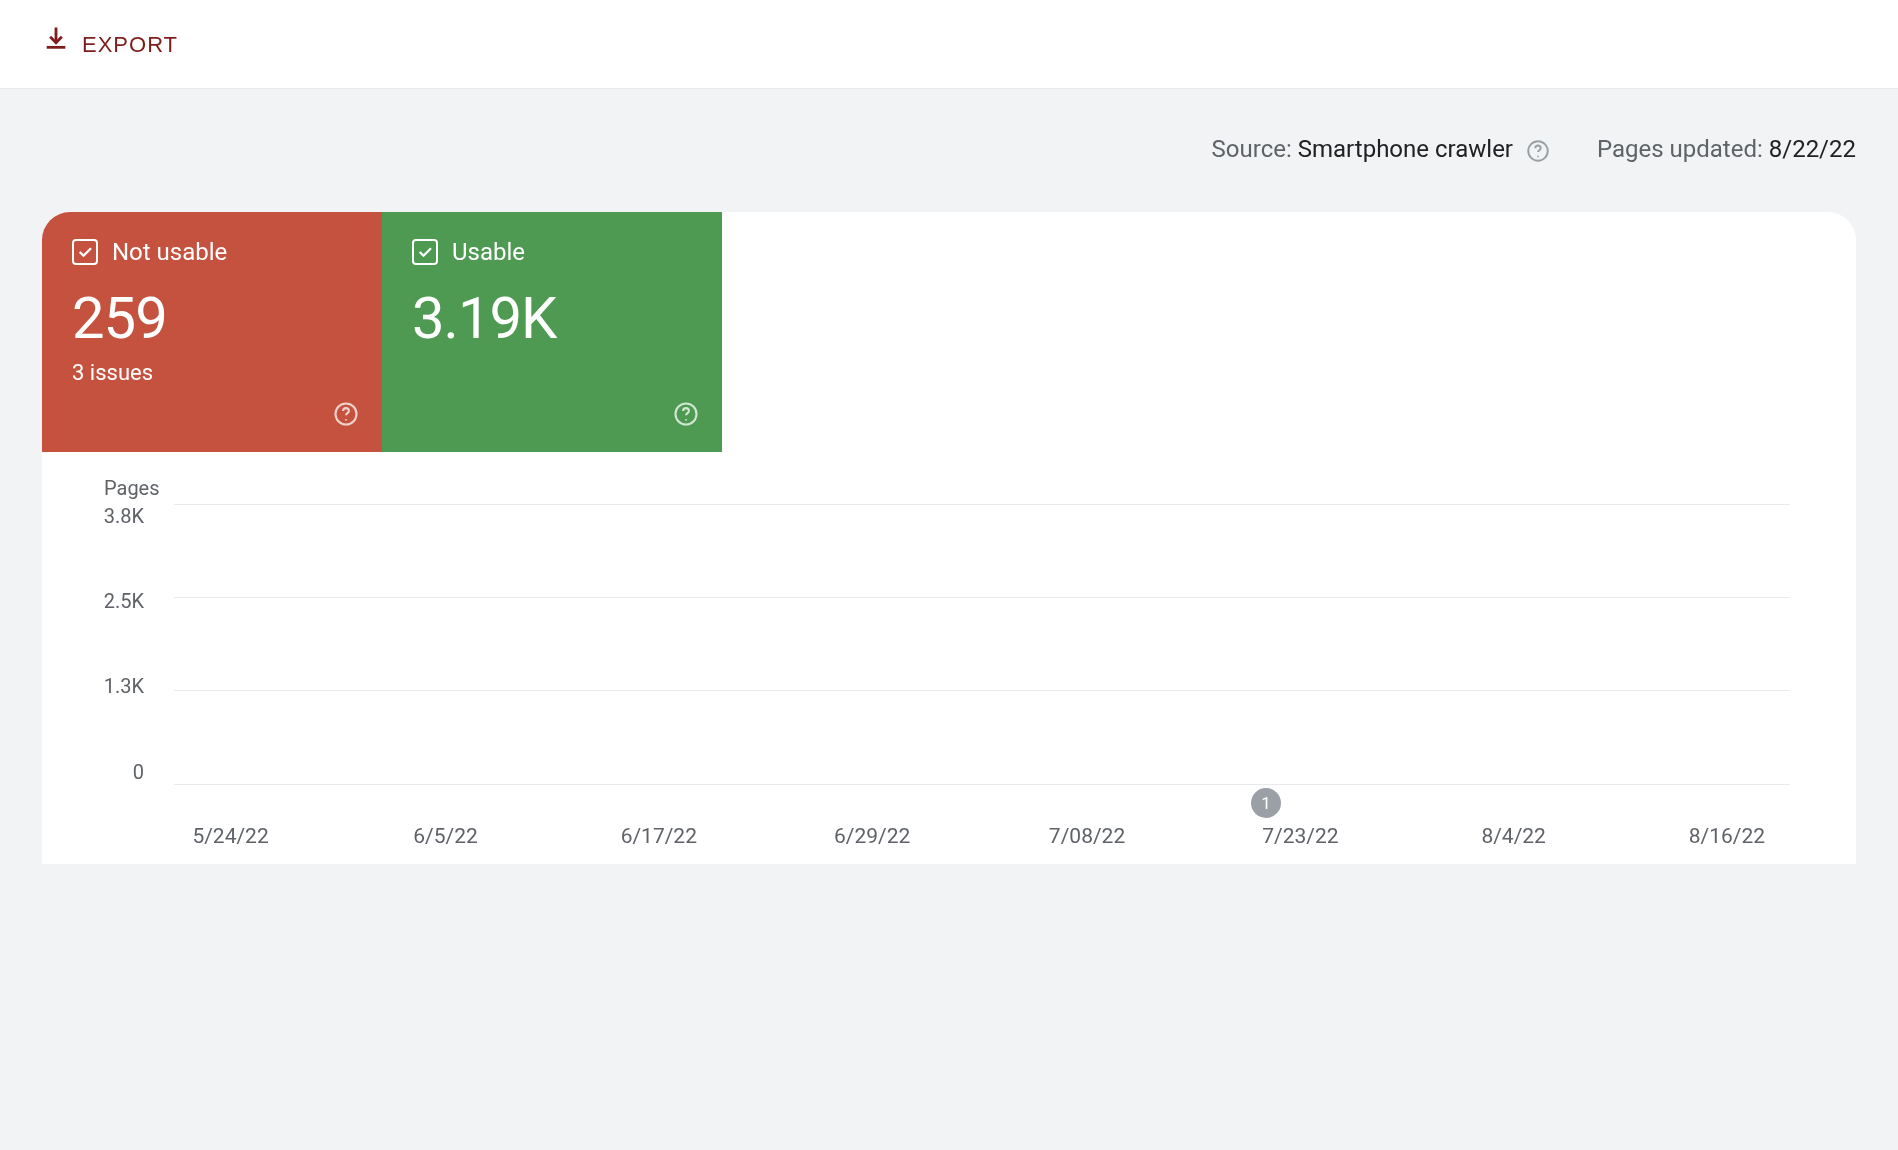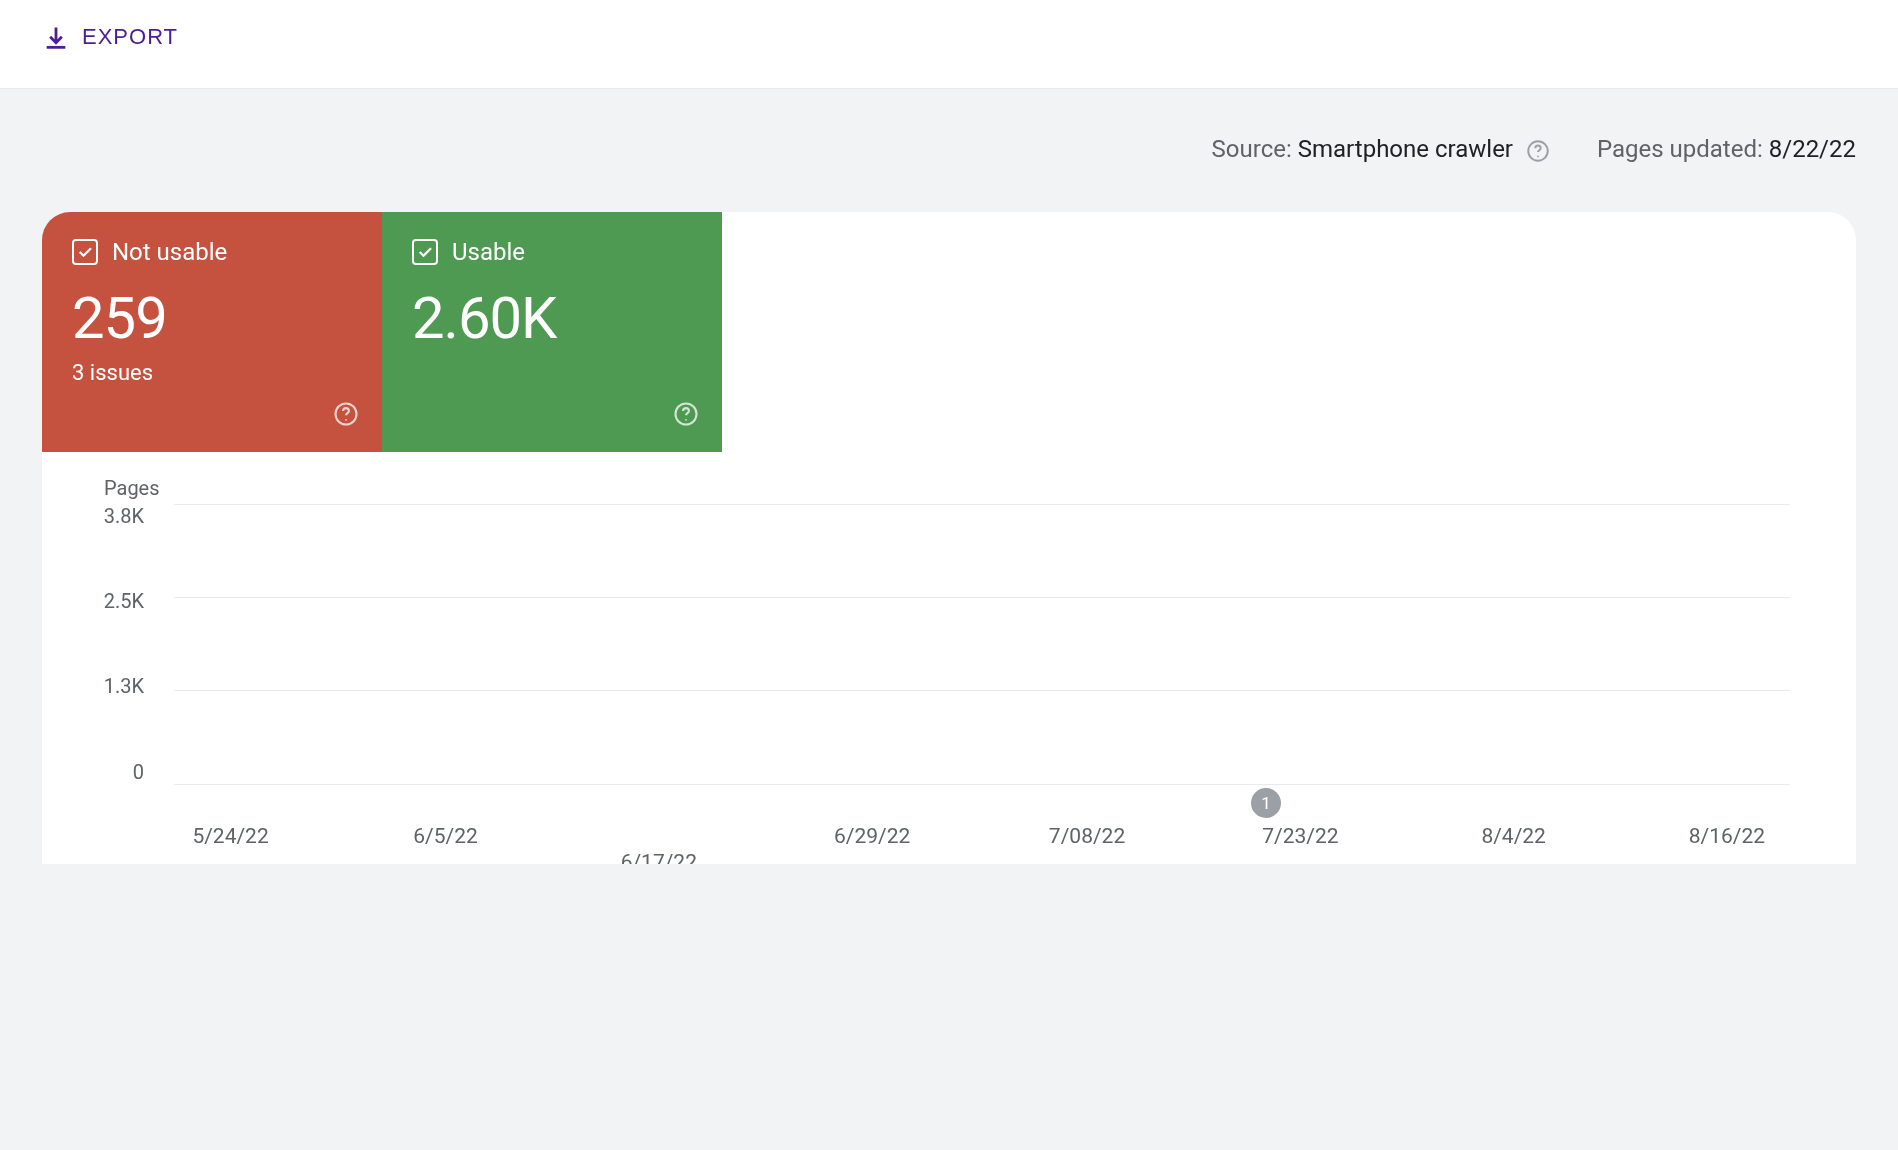--- a/index.html
+++ b/index.html
@@ -17,26 +17,26 @@
     background: #fff;
     border-bottom: 1px solid #e8eaed;
   }
   .page-title {
     font-size: 36px;
     font-weight: 400;
     color: #202124;
   }
   .export-btn {
     display: inline-flex;
-    align-items: flex-start;
+    align-items: flex-end;
     gap: 12px;
     font-size: 22px;
     font-weight: 500;
     letter-spacing: 1px;
-    color: #4c1d95;
+    color: #7f1d1d;
     background: none;
     border: none;
     cursor: pointer;
   }
   .export-btn svg { width: 28px; height: 28px; }
   .meta-row {
     display: flex;
     justify-content: flex-end;
     align-items: center;
     gap: 46px;
@@ -250,21 +250,21 @@
 
     <div class="tile green">
       <div class="tile-top">
         <span class="tile-chk">
           <svg viewBox="0 0 24 24" fill="none" stroke="#fff" stroke-width="3">
               <path d="M5 12l5 5L20 7"></path>
             </svg>
         </span>
         <span>Usable</span>
       </div>
-      <div class="tile-big">2.60K</div>
+      <div class="tile-big">3.19K</div>
       <span class="tile-help">
         <svg viewBox="0 0 24 24" fill="none" stroke-width="1.8">
             <circle cx="12" cy="12" r="9"></circle>
             <path d="M9.5 9.5a2.5 2.5 0 115 0c0 1.5-2.5 2-2.5 3.5"></path>
             <circle cx="12" cy="17" r="0.8" fill="#fff" stroke="none"></circle>
           </svg>
       </span>
     </div>
 
   </div>
@@ -651,21 +651,21 @@
             </div>
           </div>
         <div class="marker" id="marker" style="left: 67.5824%;">
           <span>1</span>
         </div>
       </div>
     </div>
     <div class="x-axis" id="xaxis">
         <span class="x-label" style="left: 3.5%;">5/24/22</span>
         <span class="x-label" style="left: 16.8%;">6/5/22</span>
-        <span class="x-label" style="left: 30%; margin-top: 26px;">6/17/22</span>
+        <span class="x-label" style="left: 30%;">6/17/22</span>
         <span class="x-label" style="left: 43.2%;">6/29/22</span>
         <span class="x-label" style="left: 56.5%;">7/08/22</span>
         <span class="x-label" style="left: 69.7%;">7/23/22</span>
         <span class="x-label" style="left: 82.9%;">8/4/22</span>
         <span class="x-label" style="left: 96.1%;">8/16/22</span>
       </div>
   </div>
 
 </div>
 

